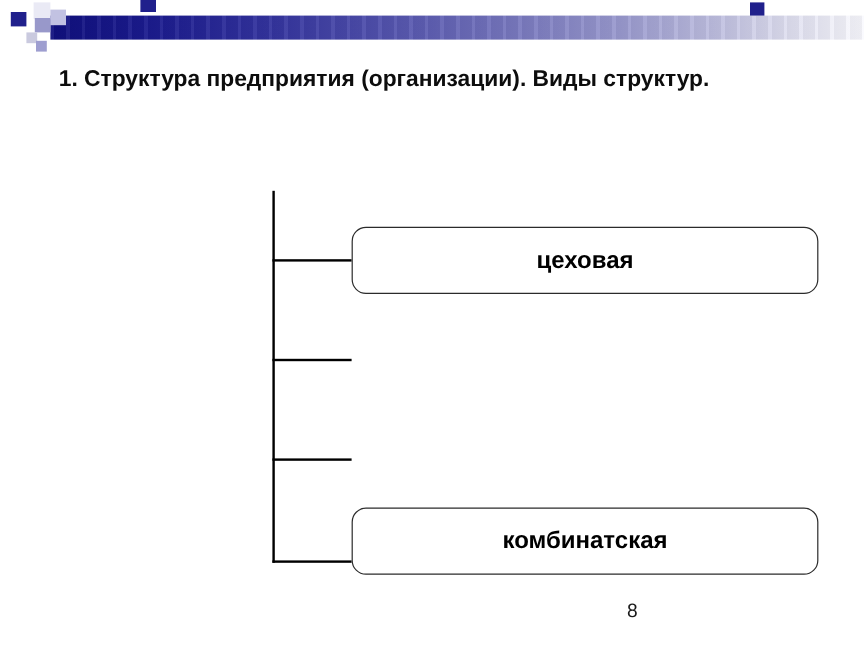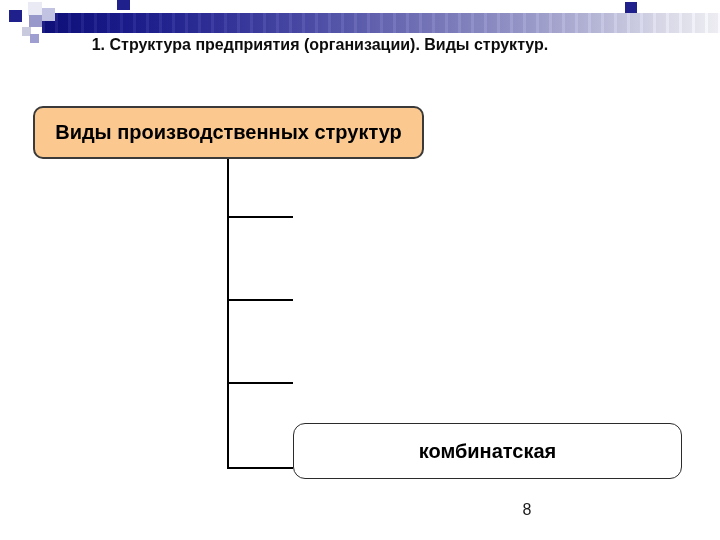--- a/index.html
+++ b/index.html
@@ -15,22 +15,22 @@
   
   .banner{
     position:absolute;left:42px;top:13px;right:0;height:20px;
     background-image:
       repeating-linear-gradient(90deg, rgba(255,255,255,0.06) 0 3px, rgba(0,0,30,0.05) 3px 13px),
       linear-gradient(90deg,#10107E 0%,#1B1B8E 12%,#30309C 25%,#5050AC 40%,#7474BC 55%,#9A9ACE 70%,#C0C0E0 82%,#E4E4F2 92%,#FAFAFE 100%);
   }
   .px-square{position:absolute;}
   
   .title{
-    position:absolute;left:0;top:36px;width:640px;text-align:center;
-    font-size:16px;font-weight:bold;color:var(--title-color);letter-spacing:0px;
+    position:absolute;left:0;top:56px;width:640px;text-align:center;
+    font-size:19px;font-weight:bold;color:var(--title-color);letter-spacing:0px;
   }
   
   .root-box{
     position:absolute;left:33px;top:106px;width:391px;height:53px;
     background:var(--root-fill);border:2px solid var(--root-border);border-radius:10px;
     box-sizing:border-box;display:flex;align-items:center;justify-content:center;
     font-size:20px;font-weight:bold;color:#000;
   }
   .trunk{
     position:absolute;left:227px;top:159px;width:2px;height:310px;
@@ -64,29 +64,29 @@
       <div class="px-square" style="left: 29px; top: 15px; width: 13px; height: 12px; background: rgb(152, 152, 202);"></div>
       <div class="px-square" style="left: 42px; top: 8px; width: 13px; height: 13px; background: rgb(194, 194, 226);"></div>
       <div class="px-square" style="left: 22px; top: 27px; width: 9px; height: 9px; background: rgb(202, 202, 223);"></div>
       <div class="px-square" style="left: 30px; top: 34px; width: 9px; height: 9px; background: rgb(158, 158, 208);"></div>
       <div class="px-square" style="left: 117px; top: 0px; width: 13px; height: 10px; background: rgb(32, 32, 140);"></div>
       <div class="px-square" style="left: 625px; top: 2px; width: 12px; height: 11px; background: rgb(32, 32, 140);"></div>
     </div>
 
   <div class="title">1. Структура предприятия (организации). Виды структур.</div>
 
-  <div class="root-box">
-    <span>Виды производственных структур</span>
-  </div>
 
   <div class="trunk"></div>
   <div class="branch b1"></div>
   <div class="branch b2"></div>
   <div class="branch b3"></div>
   <div class="branch b4"></div>
 
+  <div class="child-box c1">
+    <span>цеховая</span>
+  </div>
   <div class="child-box c4">
     <span>комбинатская</span>
   </div>
 
   <div class="page-number">8</div>
 
 </div>
 
 </body></html>

